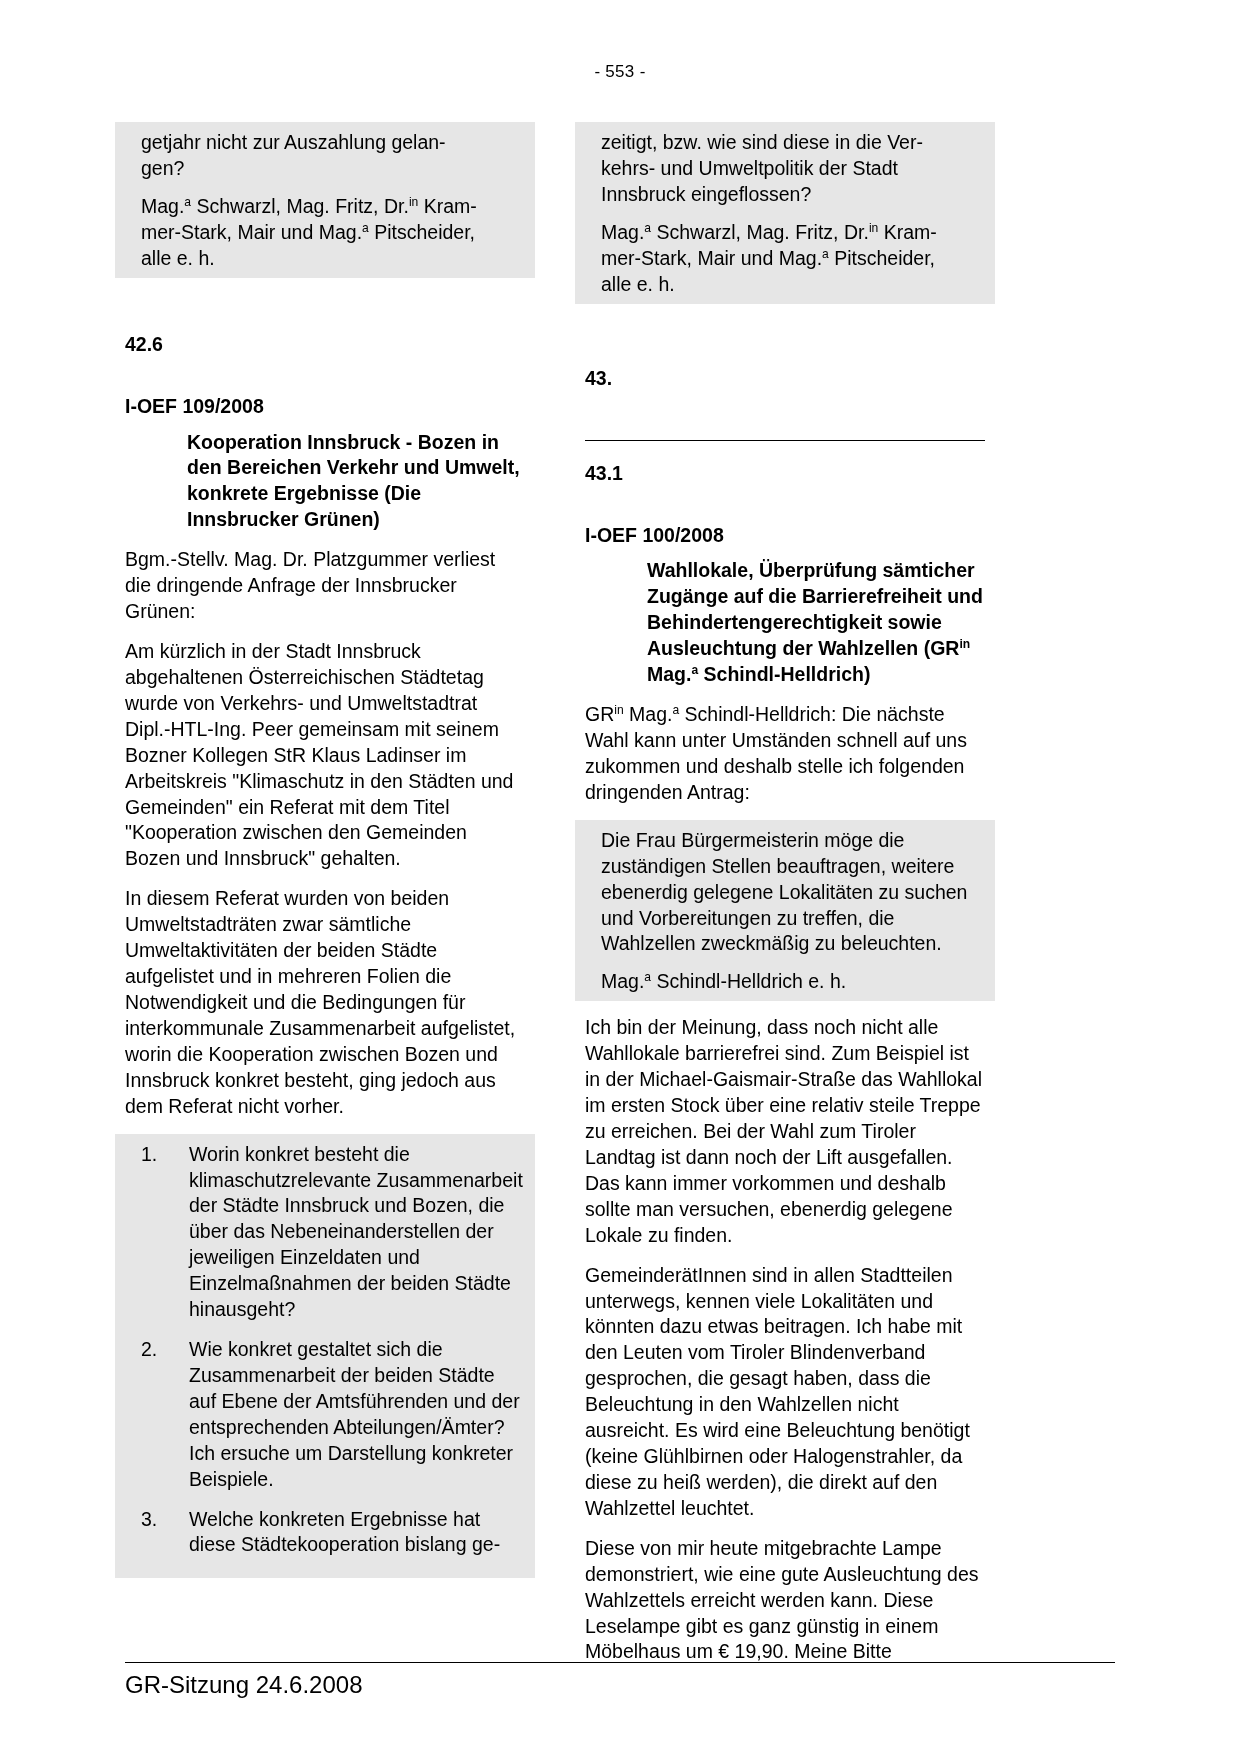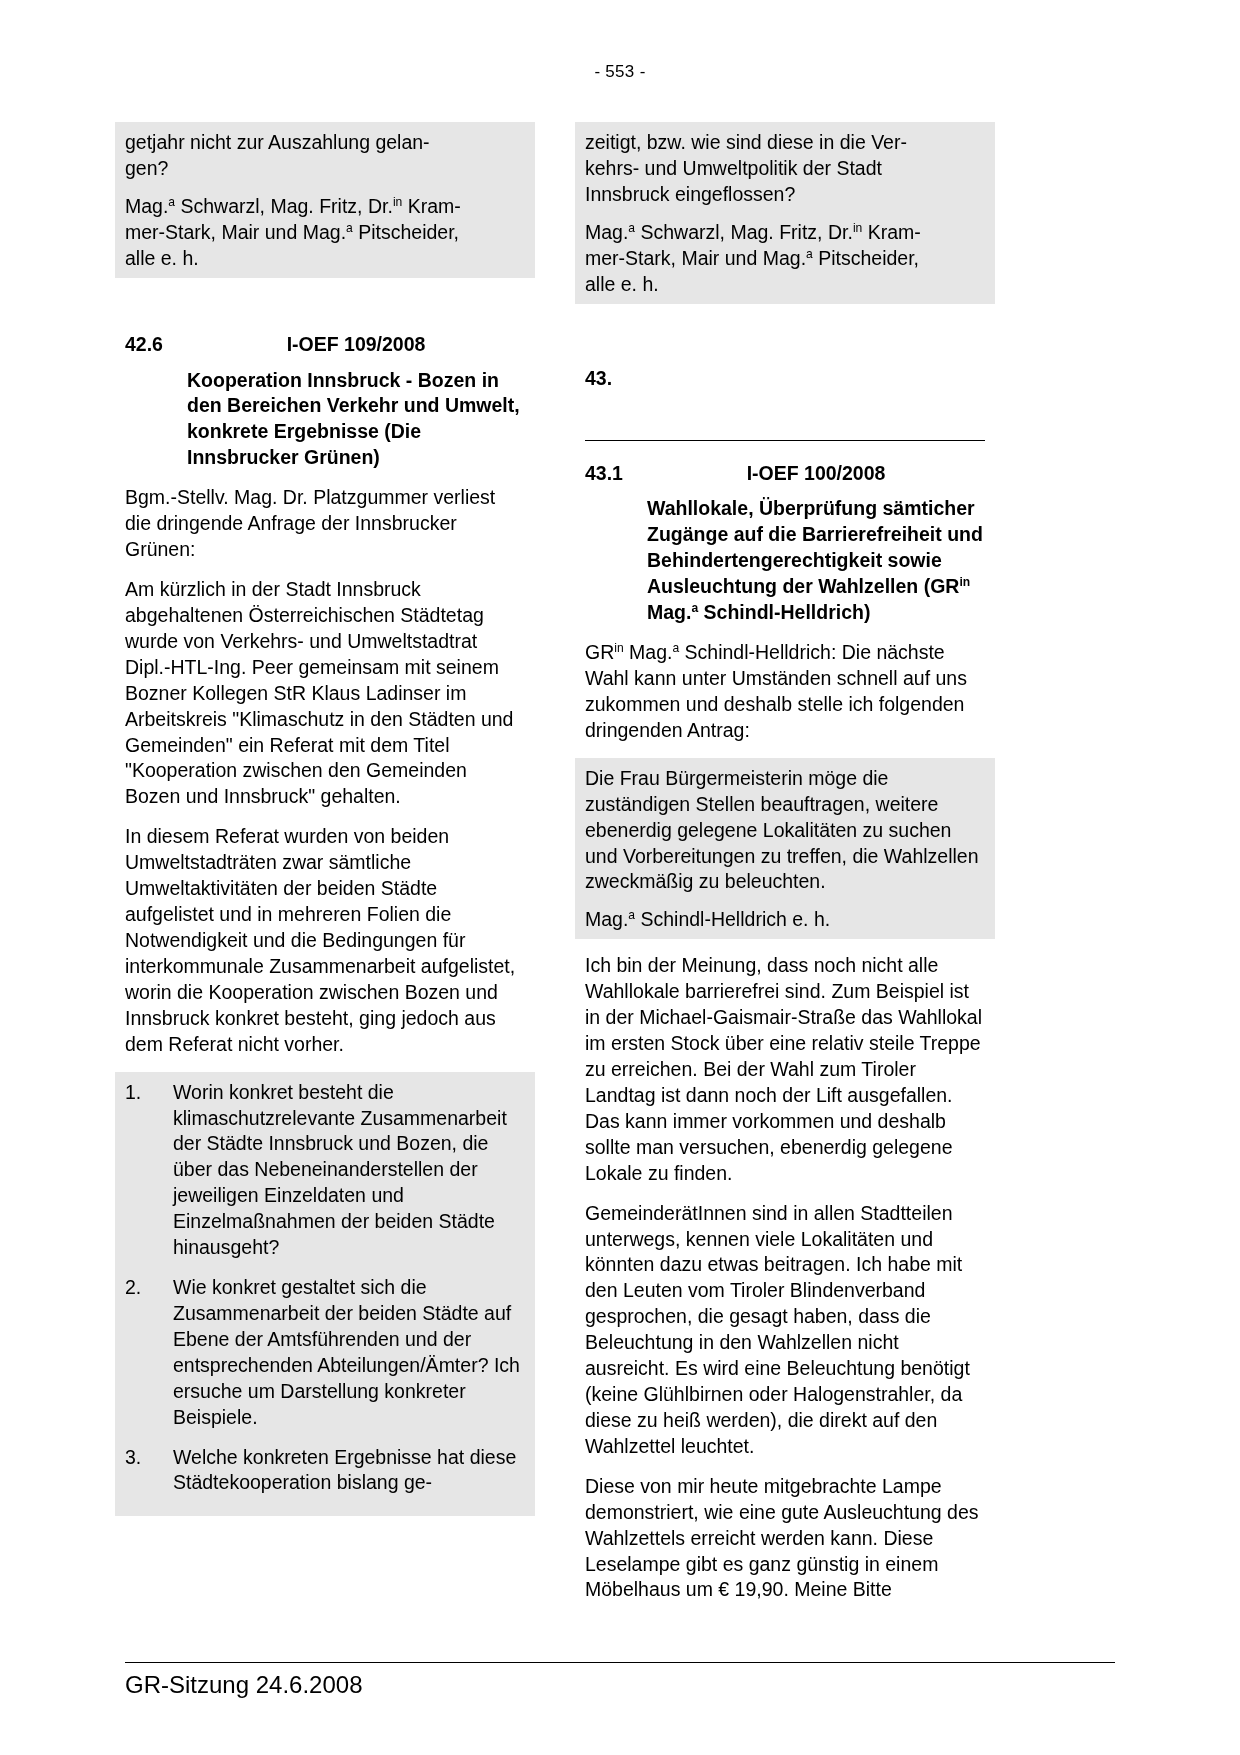--- a/index.html
+++ b/index.html
@@ -37,21 +37,21 @@
     width: 400px;
     flex: 0 0 400px;
   }
   p {
     margin: 0 0 14px 0;
     font-size: 19.5px;
     line-height: 1.33;
   }
   .shaded-block {
     background: #e6e6e6;
-    padding: 8px 10px 6px 10px;
+    padding: 8px 10px 6px 26px;
     margin: 0 0 14px -10px;
     width: calc(100% + 20px);
     box-sizing: border-box;
   }
   .shaded-block p {
     margin-bottom: 12px;
   }
   .shaded-block p:last-child {
     margin-bottom: 0;
   }
@@ -62,27 +62,27 @@
     font-size: 0.62em;
     vertical-align: super;
     line-height: 0;
   }
   .item-head {
     display: flex;
     margin: 0 0 10px 0;
     font-weight: bold;
     font-size: 19.5px;
     line-height: 1.33;
+    flex-direction: column;
   }
   .item-num {
     flex: 0 0 62px;
   }
   .item-title {
     flex: 1;
-    text-align: center;
   }
   .sub-title {
     font-weight: bold;
     font-size: 19.5px;
     line-height: 1.33;
     margin: 0 0 14px 62px;
   }
   .sec42 {
     margin-top: 54px;
   }

